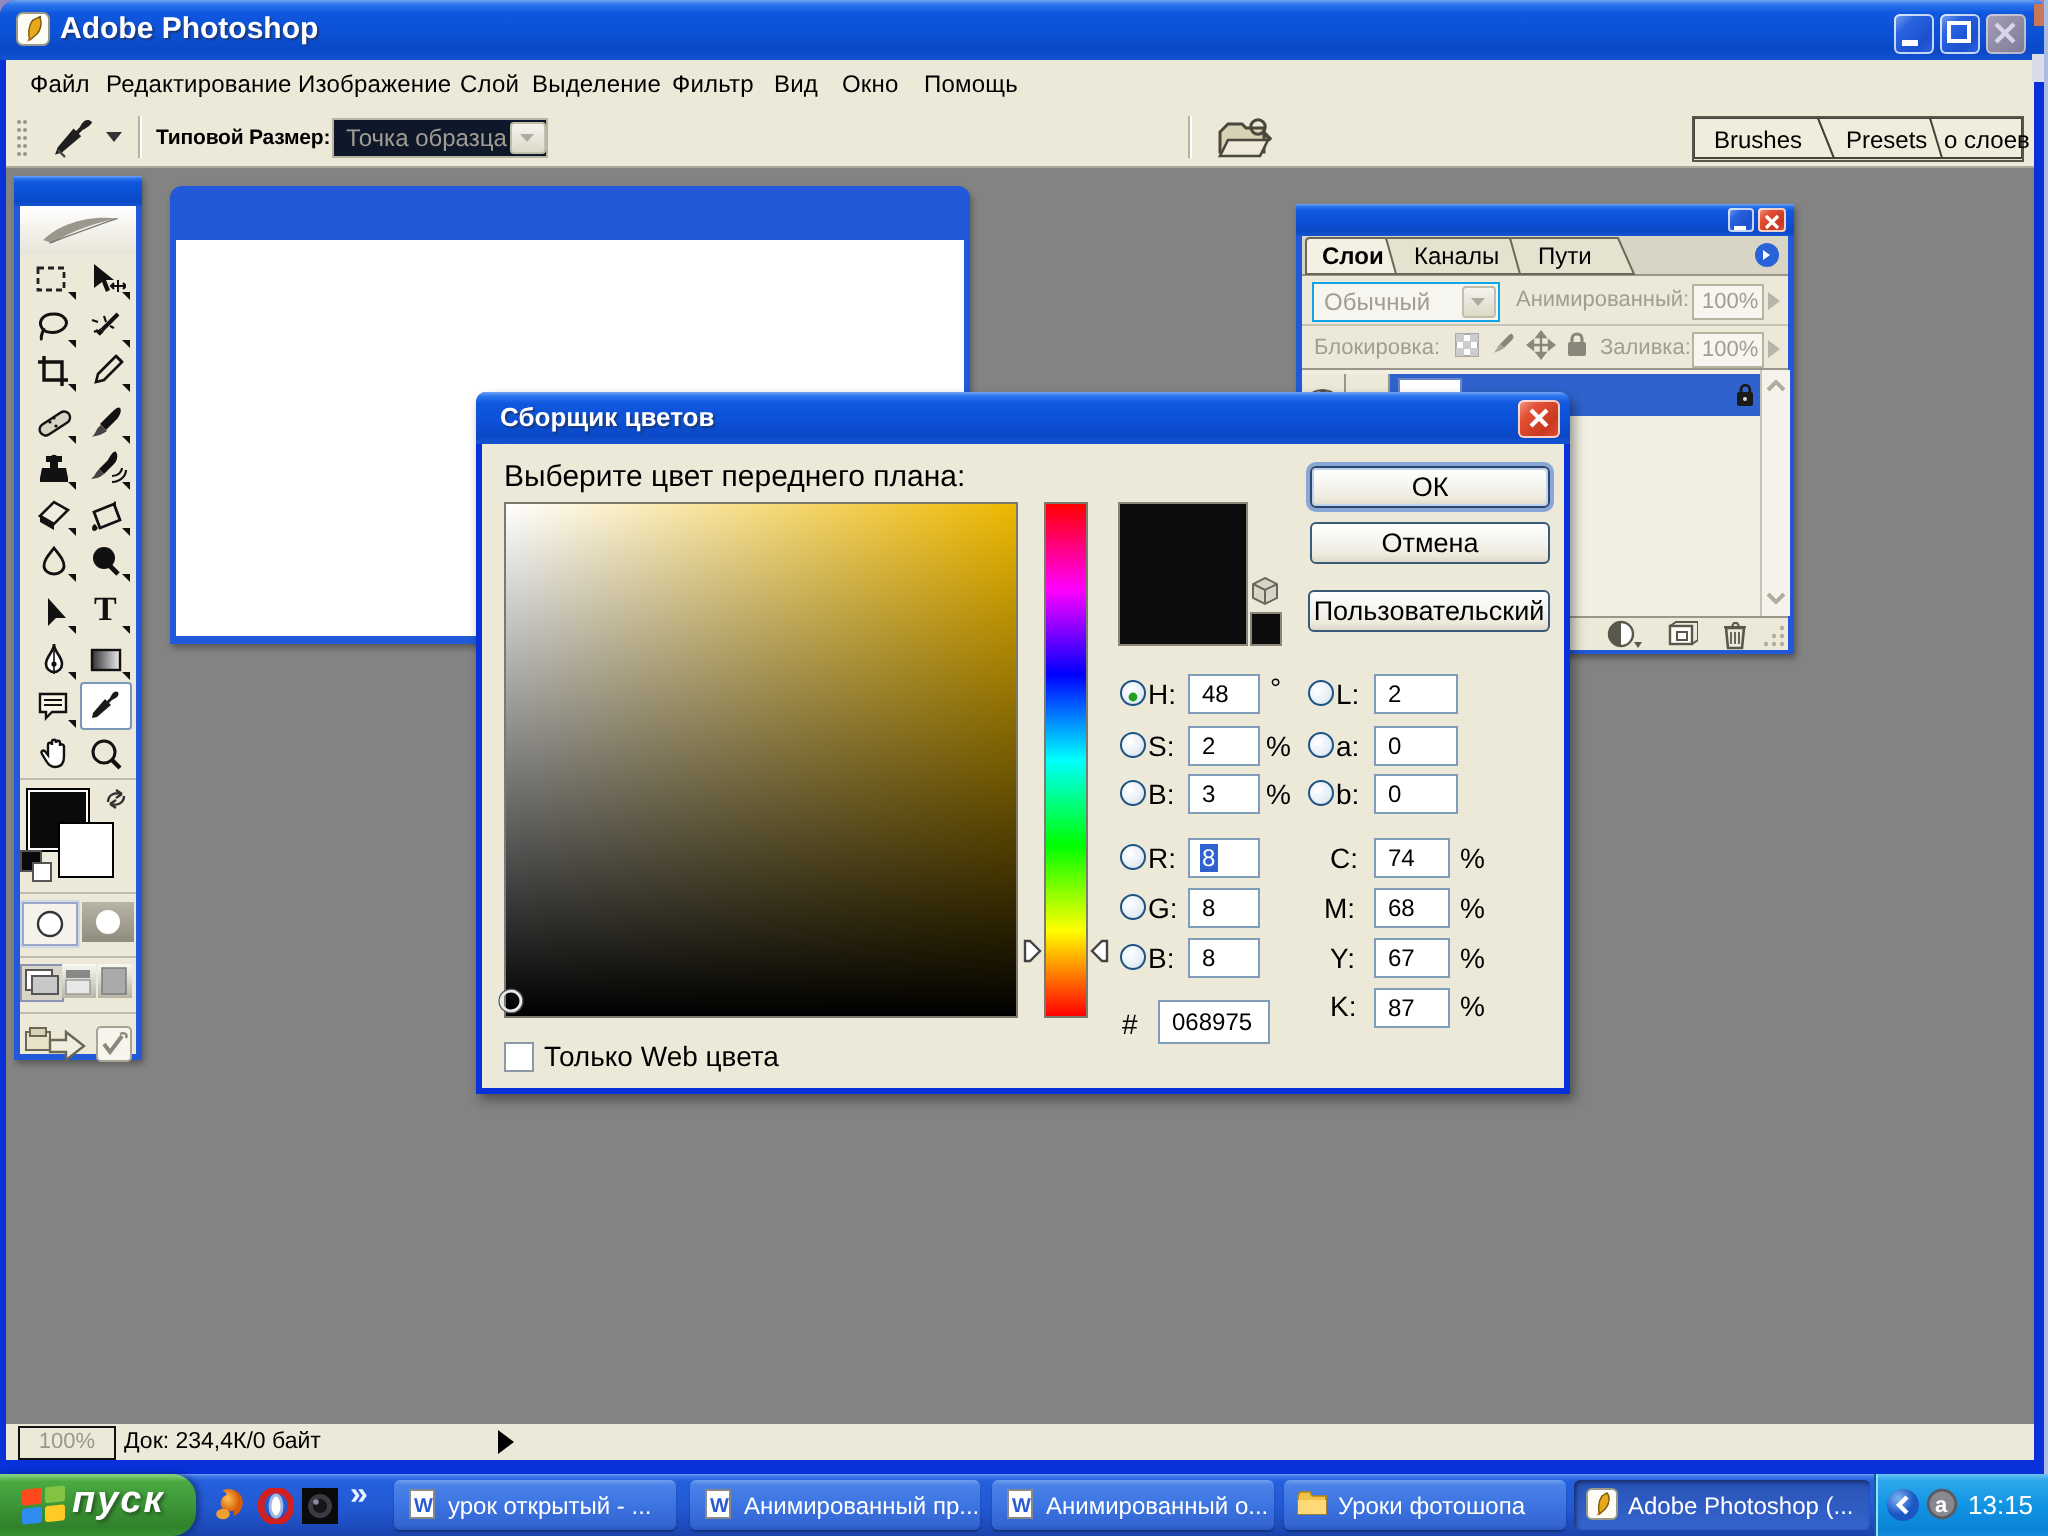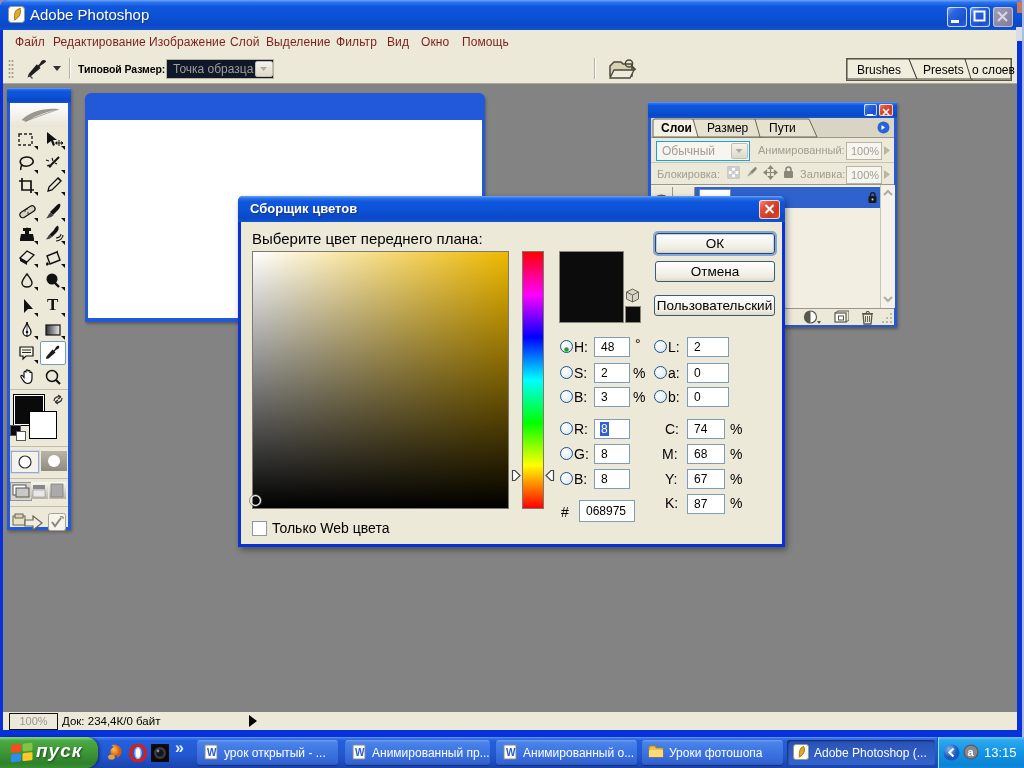--- a/index.html
+++ b/index.html
@@ -2,27 +2,27 @@
 <html><head><meta charset="utf-8">
 <style>
 html,body{margin:0;padding:0}
 body{width:1024px;height:768px;overflow:hidden;font-family:"Liberation Sans",sans-serif;background:#7b7b7b}
 .ab{position:absolute}
 #scr{position:relative;width:1024px;height:768px;overflow:hidden;background:#9188c0}
 
 #mainwin{left:0;top:0;width:1024px;height:737px;background:#0831d9;border-radius:8px 8px 0 0}
 .tbar{background:linear-gradient(180deg,#6ea5f5 0%,#2b74ec 8%,#0f57de 22%,#0c51d6 55%,#0a48c6 85%,#1355d2 100%)}
 #mtitle{left:0;top:0;width:1024px;height:30px;border-radius:8px 8px 0 0}
-#mtitle .txt{position:absolute;left:30px;top:6px;color:#fff;font-size:15px;font-weight:normal;text-shadow:1px 1px 1px #1b3879}
+#mtitle .txt{position:absolute;left:30px;top:6px;color:#fff;font-size:15px;font-weight:bold;text-shadow:1px 1px 1px #1b3879}
 .capbtn{position:absolute;width:20px;height:20px;top:7px;border-radius:3px;box-shadow:inset 0 0 0 1px rgba(255,255,255,.75);color:#fff;text-align:center}
 .bblue{background:linear-gradient(135deg,#7da8ef 0%,#2a64e0 30%,#1b50cf 70%,#2a64e0 100%)}
 .bgray{background:linear-gradient(135deg,#a5a0b5 0%,#8d88a3 60%,#7f7a96 100%);box-shadow:inset 0 0 0 1px rgba(255,255,255,.45)}
 
 #menubar{left:3px;top:30px;width:1014px;height:25px;background:#ece9d8}
-.mi{position:absolute;top:5px;font-size:12px;color:#7f1d1d;letter-spacing:0.1px}
+.mi{position:absolute;top:5px;font-size:12px;color:#000000;letter-spacing:0.1px}
 
 #optbar{left:3px;top:55px;width:1014px;height:28px;background:#ece9d8;border-bottom:1px solid #aca899}
 .vsep{position:absolute;top:3px;width:1px;height:21px;background:#b5b2a3;border-right:1px solid #fff}
 
 #wspace{left:3px;top:84px;width:1014px;height:628px;background:#838383}
 
 #sbar{left:3px;top:712px;width:1014px;height:18px;background:#ece9d8}
 #zoomfield{position:absolute;left:6px;top:1px;width:47px;height:15px;border:1px solid #111;background:#ece9d8;color:#9b978c;font-size:11px;text-align:center;line-height:15px}
 .xbtn{border:1px solid #385b7a;border-radius:3px;background:linear-gradient(180deg,#fff 0%,#f5f4ef 45%,#eeebdd 80%,#ddd8c8 100%);font-size:13.5px;color:#000;text-align:center}
 .fld{background:#fff;border:1px solid #7f9db9;font-size:12px;color:#000}
@@ -310,21 +310,21 @@
           </svg></span>
     </div>
     <div class="ab" style="left:3px;top:16px;width:243px;height:206px;background:#ece9d8">
       <div class="ab" style="left:0;top:0;width:243px;height:19px;background:#d9d5c4;border-bottom:1px solid #9a968a">
         <svg class="ab" style="left:0;top:0" width="243" height="20">
           <path d="M2 19 L2 3 Q2 1 4 1 L42 1 L50 19 Z" fill="#f4f1e4" stroke="#6a6858" stroke-width="1"></path>
           <path d="M47 19 L42 1 L104 1 L112 19 Z" fill="#e6e2d0" stroke="#6a6858" stroke-width="1"></path>
           <path d="M109 19 L104 1 L158 1 L166 19 Z" fill="#e6e2d0" stroke="#6a6858" stroke-width="1"></path>
         </svg>
         <span class="ab" style="left:10px;top:3px;font-size:12px;font-weight:bold">Слои</span>
-        <span class="ab" style="left:56px;top:3px;font-size:12px">Размер</span>
+        <span class="ab" style="left:56px;top:3px;font-size:12px">Каналы</span>
         <span class="ab" style="left:118px;top:3px;font-size:12px">Пути</span>
         <svg class="ab" style="left:226px;top:3px" width="13" height="13">
             <circle cx="6.5" cy="6.5" r="6" fill="#2a63d8"></circle>
             <path d="M4.5 4 l3.5 2.5 -3.5 2.5 z" fill="#fff"></path>
           </svg>
       </div>
       <div class="ab" style="left:5px;top:23px;width:92px;height:18px;background:#f6f5ef;border:1px solid #0ea5e9">
         <span class="ab" style="left:5px;top:2px;font-size:12px;color:#a09d92">Обычный</span>
         <span class="ab" style="left:74px;top:1px;width:15px;height:14px;background:linear-gradient(180deg,#f4f3ee,#ddd9c8);border:1px solid #c2beac;border-radius:2px"><svg width="15" height="14">
               <path d="M3.5 5 h7 l-3.5 4 z" fill="#adaa9e"></path>

